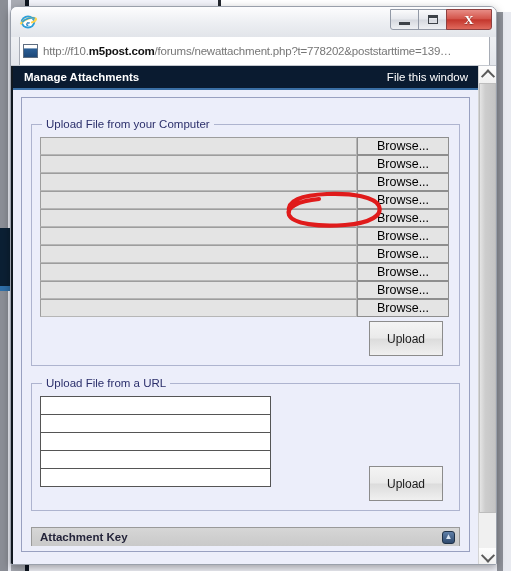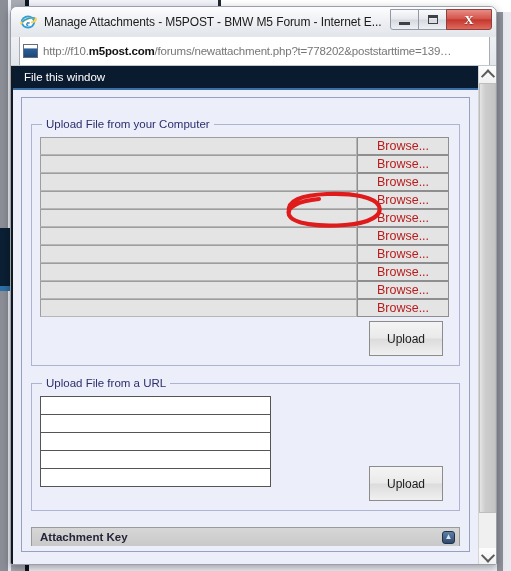--- a/index.html
+++ b/index.html
@@ -223,21 +223,21 @@
     box-sizing: border-box;
     display: block;
   }
   .browse-btn {
     width: 92px;
     height: 18px;
     background: #e4e4e4;
     border: 1px solid #8e8e8e;
     box-sizing: border-box;
     font-size: 12.5px;
-    color: #b91c1c;
+    color: #000000;
     font-family: "Liberation Sans", sans-serif;
     line-height: 16px;
     text-align: center;
     cursor: pointer;
     padding: 0;
     display: block;
   }
   td.browse-cell { width: 94px; padding-left: 1px; }
 
   
@@ -400,21 +400,20 @@
   <div id="title-bar">
     <div id="ie-logo">
       <svg width="18" height="18" viewBox="0 0 18 18">
         <ellipse cx="9" cy="9" rx="7.2" ry="6.4" fill="#2f9fd8"></ellipse>
         <ellipse cx="9" cy="9" rx="5.2" ry="4.5" fill="#ffffff"></ellipse>
         <path d="M2 10.5 C5 6.2, 14 3.4, 16.6 5.6 C17.6 6.6, 16 8.2, 13 9.4" fill="none" stroke="#ffd24d" stroke-width="2.1" stroke-linecap="round"></path>
         <path d="M3.2 9.2 C6 5.6, 13.6 3.6, 15.8 5.4" fill="none" stroke="#2f9fd8" stroke-width="1.6"></path>
         <text x="9" y="12.6" font-size="9" font-family="Liberation Serif, serif" font-style="italic" font-weight="bold" fill="#1a76b8" text-anchor="middle">e</text>
       </svg>
     </div>
-    <div id="title-text">Manage Attachments - M5POST - BMW M5 Forum - Internet E...</div>
     <div id="win-controls">
       <div class="wbtn min">
         <div class="glyph-min"></div>
       </div>
       <div class="wbtn max">
         <div class="glyph-max"></div>
       </div>
       <div class="wbtn close">
         <div class="glyph-close">X</div>
       </div>
@@ -426,20 +425,21 @@
       <div id="page-icon"></div>
       <div id="url-text"><span>http://f10.</span><b>m5post.com</b><span>/forums/newattachment.php?t=778202&amp;poststarttime=139…</span></div>
     </div>
   </div>
 
   <div id="viewport">
 
     <div id="page">
 
       <div id="vb-header">
+        <div id="vb-title">Manage Attachments</div>
         <a id="vb-close-link">File this window</a>
       </div>
 
       <div id="content-panel">
 
         <fieldset class="vb-fs">
           <legend>Upload File from your Computer</legend>
           <table class="upload-table">
             <tbody id="upload-rows">
                 <tr>

